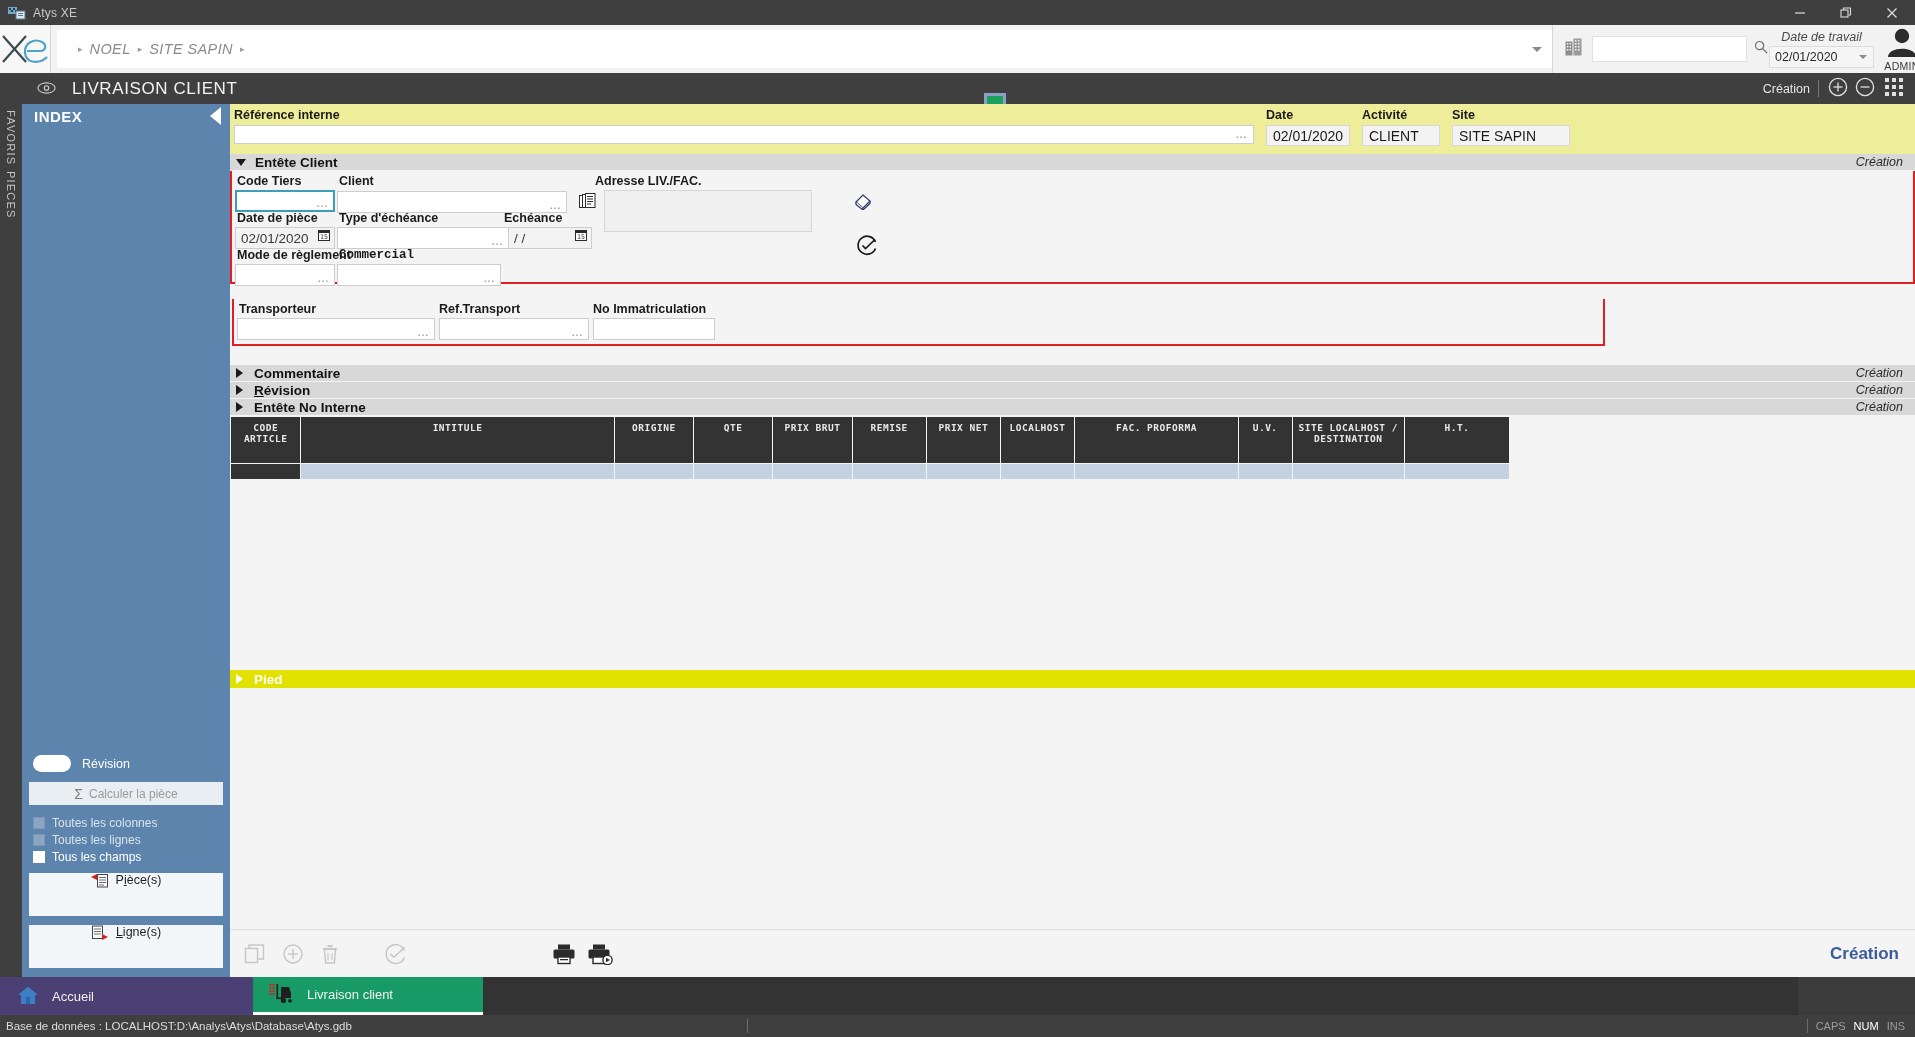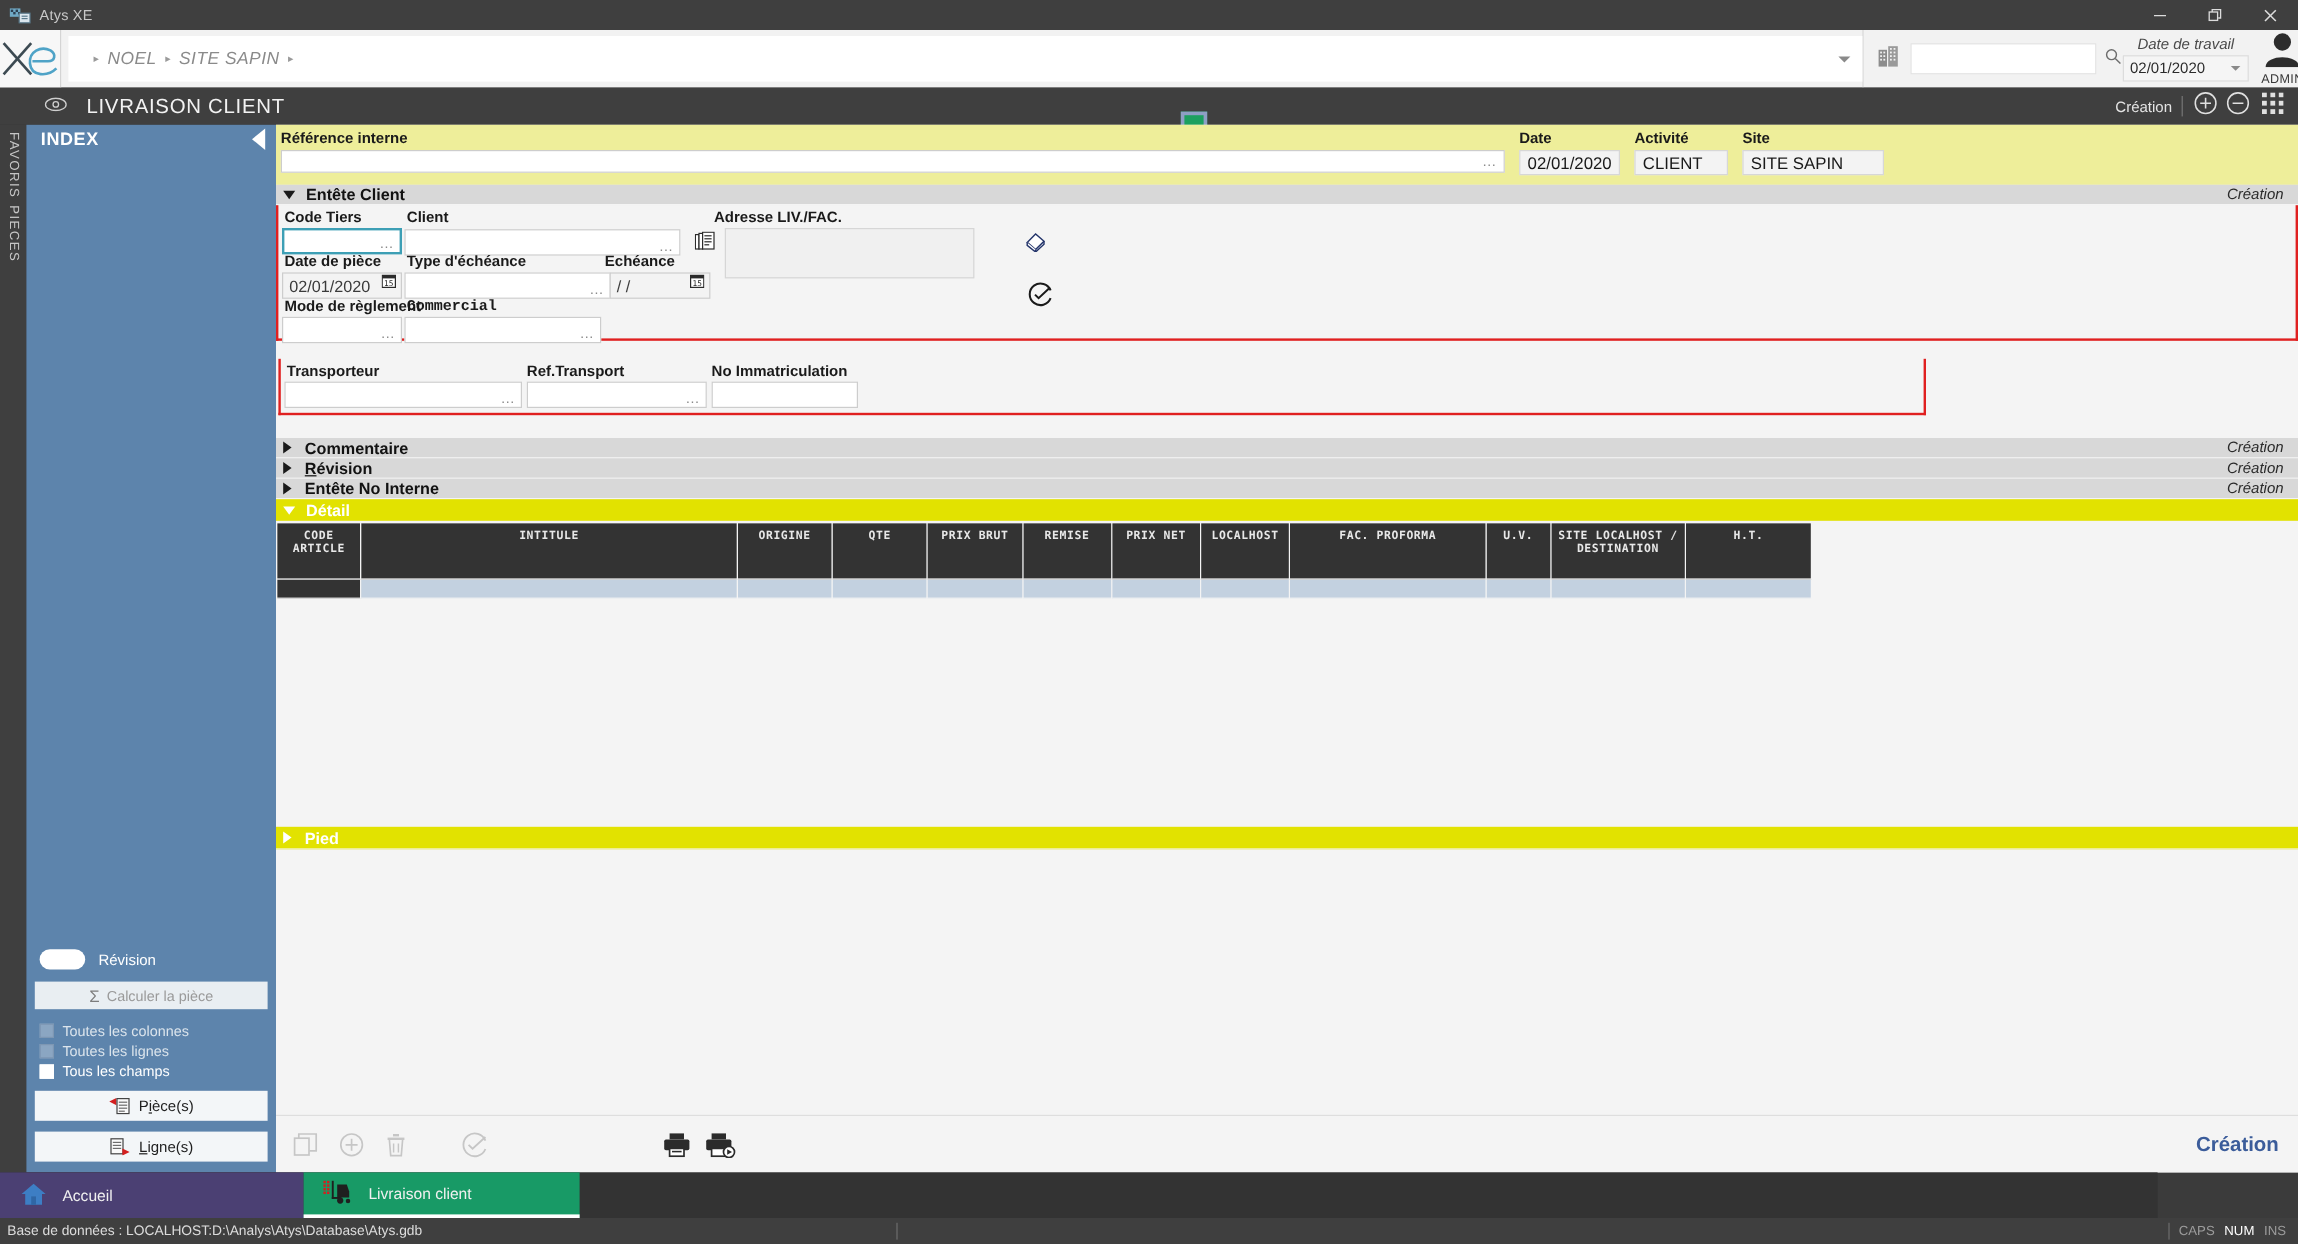--- a/index.html
+++ b/index.html
@@ -138,21 +138,21 @@
   }
   .calc-btn .sig { font-size:14px; margin-right:6px; color:#7d7d7d; }
   .chk-row { display:flex; align-items:center; margin:0 0 3px 4px; }
   .chk {
     width:12px;height:12px;border:1px solid #7d97b3;background:#8ba6c2;margin-right:7px;
   }
   .chk.white { background:#ffffff; border-color:#ffffff; }
   .chk-row .clabel { color:#dbe4ec; font-size:12px; }
   .chk-row.active .clabel { color:#ffffff; }
   .act-btn {
-    height:25px;background:#f3f6f8;display:flex;align-items:center;justify-content:center;
+    height:43px;background:#f3f6f8;display:flex;align-items:flex-start;justify-content:center;
     margin-top:9px; font-size:12.5px; color:#1f1f1f;
   }
   .act-btn .ab-ico { margin-right:7px; display:flex; }
   .act-btn u { text-decoration:underline; }
 
   
   .main {
     position:absolute; left:230px; top:104px; width:1685px; height:873px;
     background:#f4f4f4;
   }
@@ -623,24 +623,20 @@
       <span class="tri-r"></span>
       <span class="sec-title"><u>R</u>évision</span>
       <span class="sec-state">Création</span>
     </div>
     <div class="sec-bar">
       <span class="tri-r"></span>
       <span class="sec-title">Entête No Interne</span>
       <span class="sec-state">Création</span>
     </div>
 
-    <div class="sec-bar yellow">
-      <span class="tri-d"></span>
-      <span class="sec-title">Détail</span>
-    </div>
 
     <div class="detail-wrap">
       <table class="detail">
         <colgroup>
           <col style="width:55px">
             <col style="width:245px">
             <col style="width:62px">
             <col style="width:62px">
           <col style="width:62px">
             <col style="width:58px">

